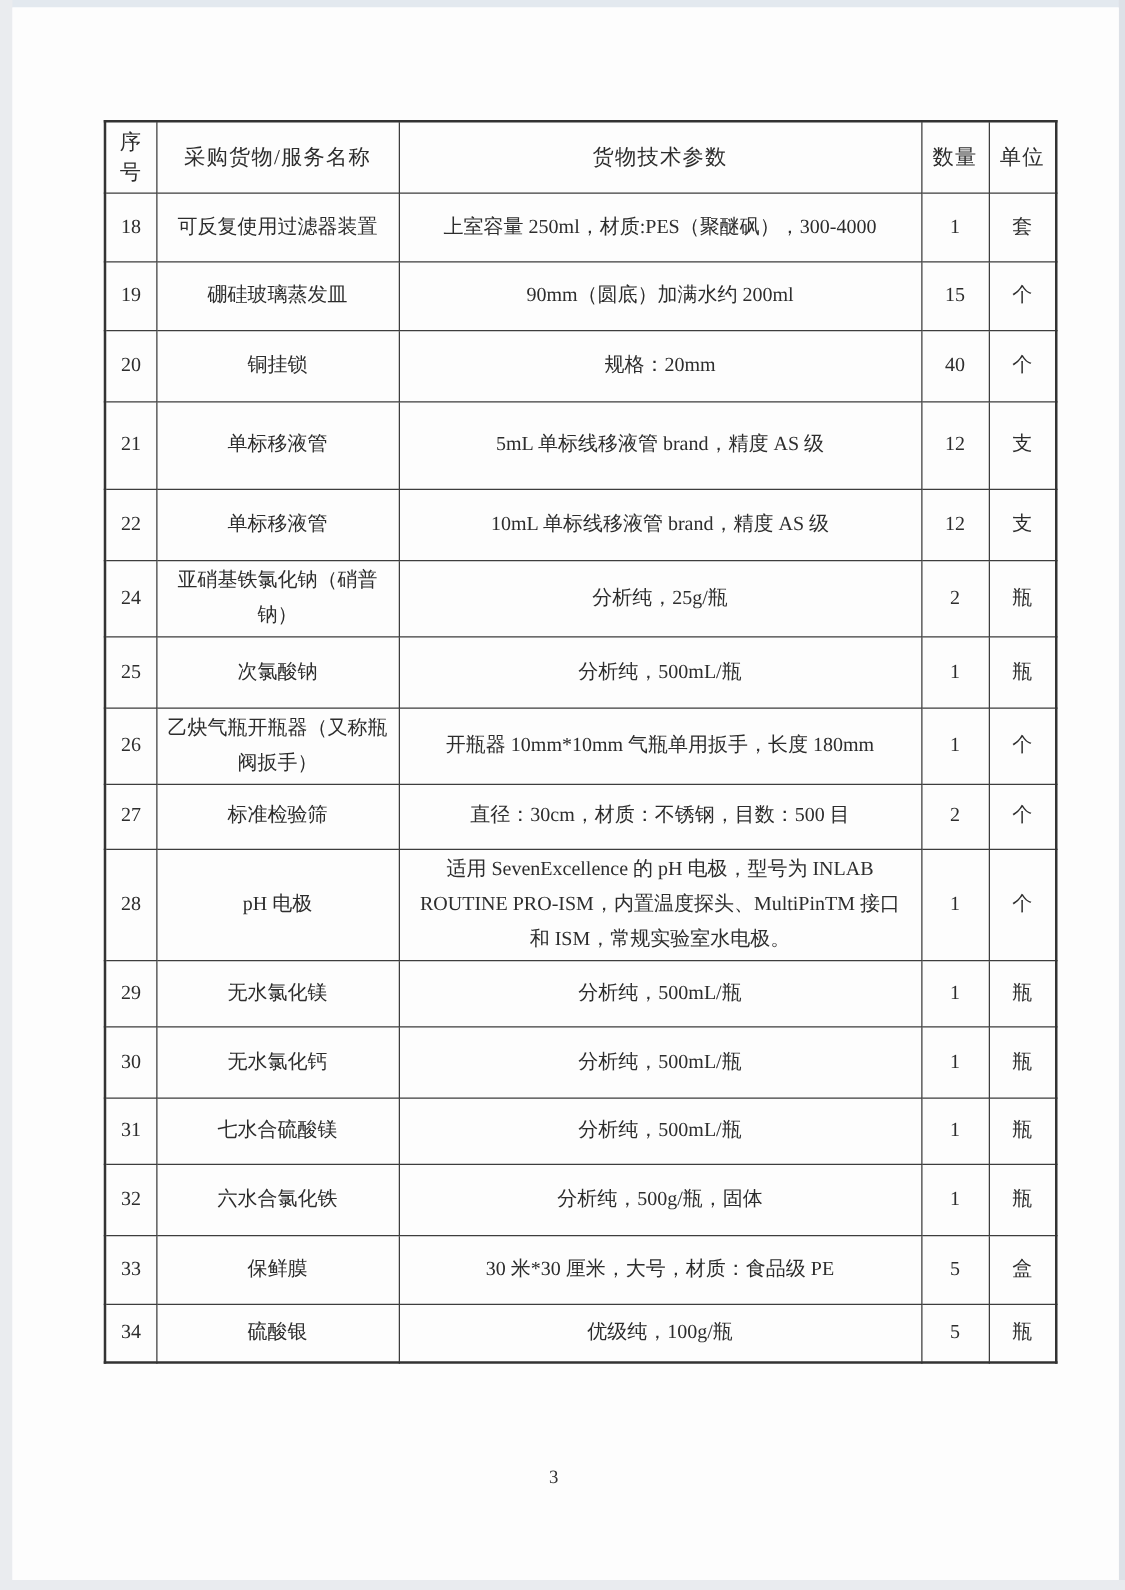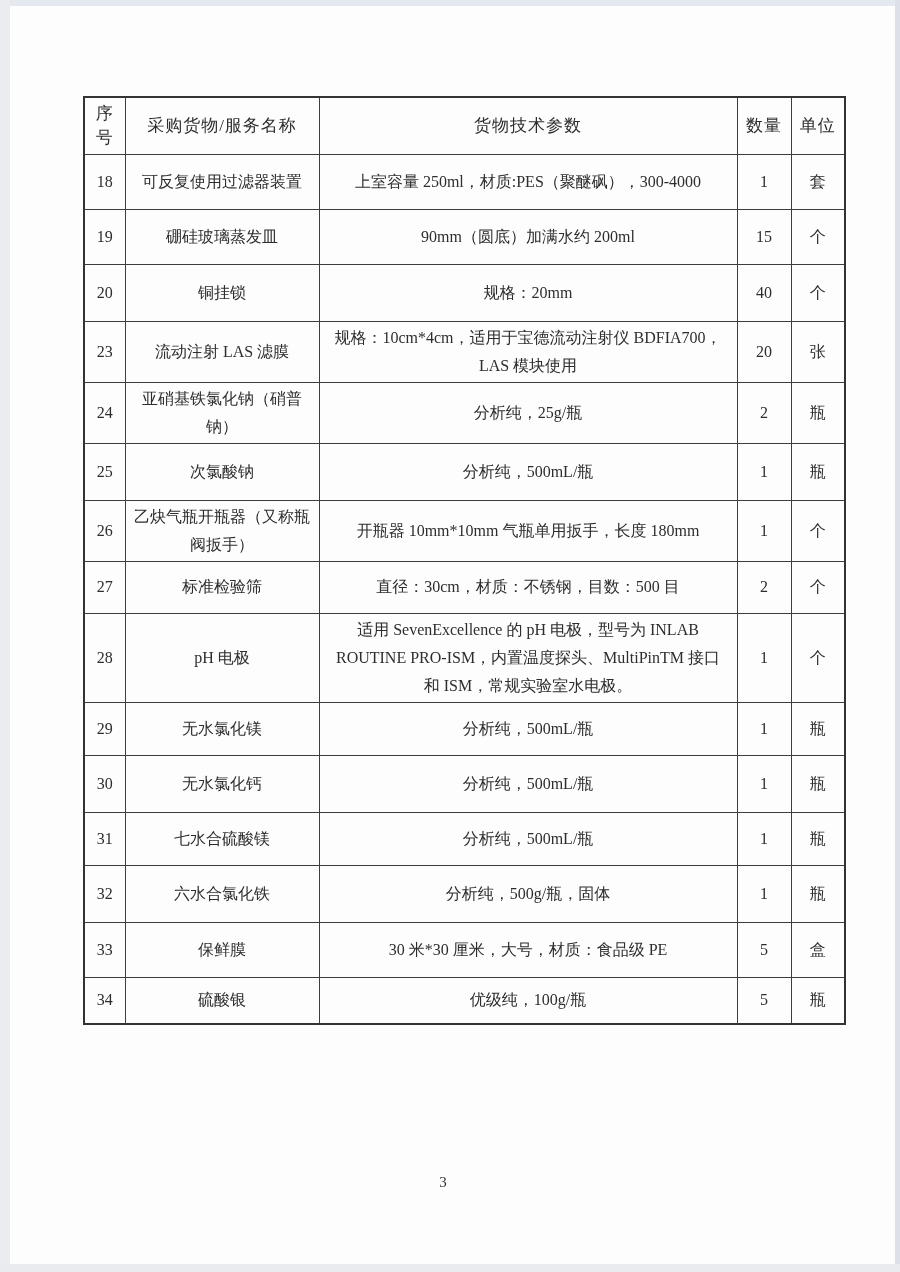--- a/index.html
+++ b/index.html
@@ -100,26 +100,33 @@
     <td class="c-qty">15</td>
     <td class="c-unit">个</td>
   </tr>
       <tr style="height: 57px;">
     <td class="c-no">20</td>
     <td class="c-name">铜挂锁</td>
     <td class="c-params">规格：20mm</td>
     <td class="c-qty">40</td>
     <td class="c-unit">个</td>
   </tr>
-      <tr style="height: 58px;">
-    <td class="c-no">23</td>
-    <td class="c-name">流动注射 LAS 滤膜</td>
-    <td class="c-params">规格：10cm*4cm，适用于宝德流动注射仪 BDFIA700，LAS 模块使用</td>
-    <td class="c-qty">20</td>
-    <td class="c-unit">张</td>
+      <tr style="height: 70px;">
+    <td class="c-no">21</td>
+    <td class="c-name">单标移液管</td>
+    <td class="c-params">5mL 单标线移液管 brand，精度 AS 级</td>
+    <td class="c-qty">12</td>
+    <td class="c-unit">支</td>
+  </tr>
+      <tr style="height: 57px;">
+    <td class="c-no">22</td>
+    <td class="c-name">单标移液管</td>
+    <td class="c-params">10mL 单标线移液管 brand，精度 AS 级</td>
+    <td class="c-qty">12</td>
+    <td class="c-unit">支</td>
   </tr>
       <tr style="height: 54px;">
     <td class="c-no">24</td>
     <td class="c-name">亚硝基铁氯化钠（硝普钠）</td>
     <td class="c-params">分析纯，25g/瓶</td>
     <td class="c-qty">2</td>
     <td class="c-unit">瓶</td>
   </tr>
       <tr style="height: 57px;">
     <td class="c-no">25</td>

